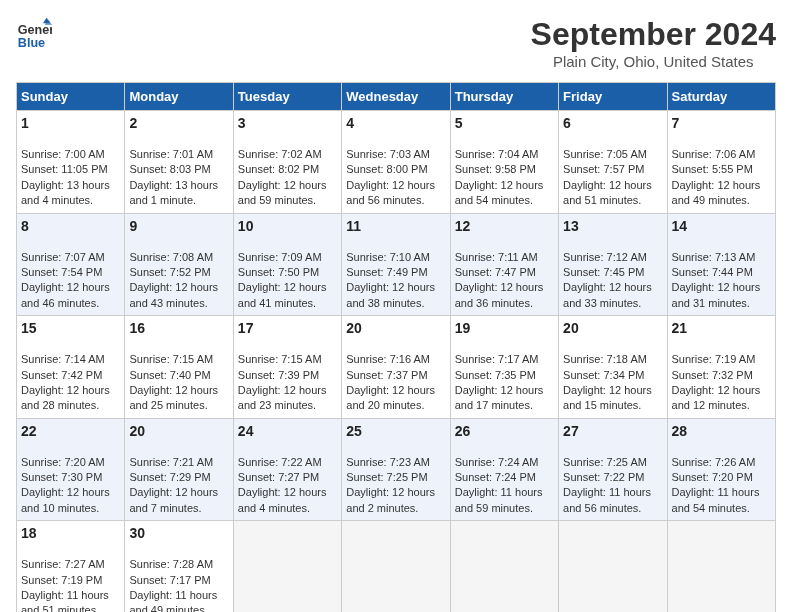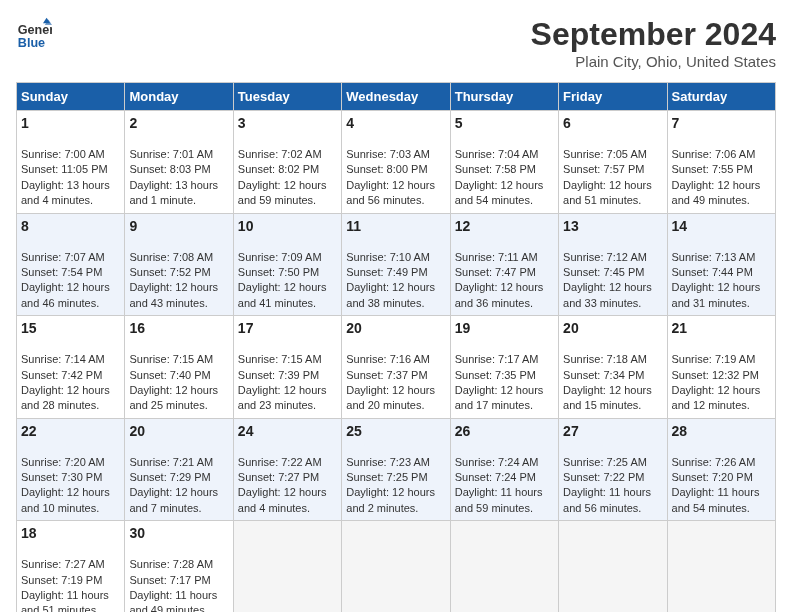--- a/index.html
+++ b/index.html
@@ -19,21 +19,21 @@
     .logo {
       display: flex;
       align-items: center;
       gap: 4px;
     }
     .logo-icon {
       width: 36px;
       height: 36px;
     }
     .title-block {
-      text-align: right;
+      text-align: center;
     }
     .month-title {
       font-size: 32px;
       font-weight: bold;
       color: #333;
     }
     .location {
       font-size: 15px;
       color: #555;
     }
@@ -141,37 +141,37 @@
             <div class="day-info">
               <div>Sunrise: 7:03 AM</div>
               <div>Sunset: 8:00 PM</div>
               <div>Daylight: 12 hours<br>and 56 minutes.</div>
             </div>
           </td>
           <td>
             <span class="day-number">5</span>
             <div class="day-info">
               <div>Sunrise: 7:04 AM</div>
-              <div>Sunset: 7:58 PM</div>
+              <div>Sunset: 9:58 PM</div>
               <div>Daylight: 12 hours<br>and 54 minutes.</div>
             </div>
           </td>
           <td>
             <span class="day-number">6</span>
             <div class="day-info">
               <div>Sunrise: 7:05 AM</div>
               <div>Sunset: 7:57 PM</div>
               <div>Daylight: 12 hours<br>and 51 minutes.</div>
             </div>
           </td>
           <td>
             <span class="day-number">7</span>
             <div class="day-info">
               <div>Sunrise: 7:06 AM</div>
-              <div>Sunset: 7:55 PM</div>
+              <div>Sunset: 5:55 PM</div>
               <div>Daylight: 12 hours<br>and 49 minutes.</div>
             </div>
           </td>
         </tr>
         <tr class="row-bg-even">
           <td>
             <span class="day-number">8</span>
             <div class="day-info">
               <div>Sunrise: 7:07 AM</div>
               <div>Sunset: 7:54 PM</div>
@@ -273,21 +273,21 @@
             <div class="day-info">
               <div>Sunrise: 7:18 AM</div>
               <div>Sunset: 7:34 PM</div>
               <div>Daylight: 12 hours<br>and 15 minutes.</div>
             </div>
           </td>
           <td>
             <span class="day-number">21</span>
             <div class="day-info">
               <div>Sunrise: 7:19 AM</div>
-              <div>Sunset: 12:32 PM</div>
+              <div>Sunset: 7:32 PM</div>
               <div>Daylight: 12 hours<br>and 12 minutes.</div>
             </div>
           </td>
         </tr>
         <tr class="row-bg-even">
           <td>
             <span class="day-number">22</span>
             <div class="day-info">
               <div>Sunrise: 7:20 AM</div>
               <div>Sunset: 7:30 PM</div>

